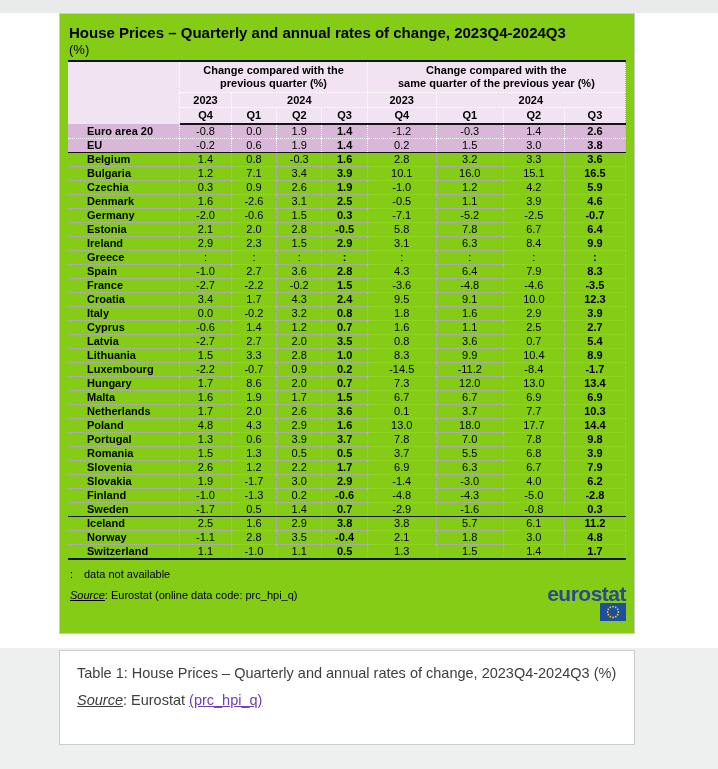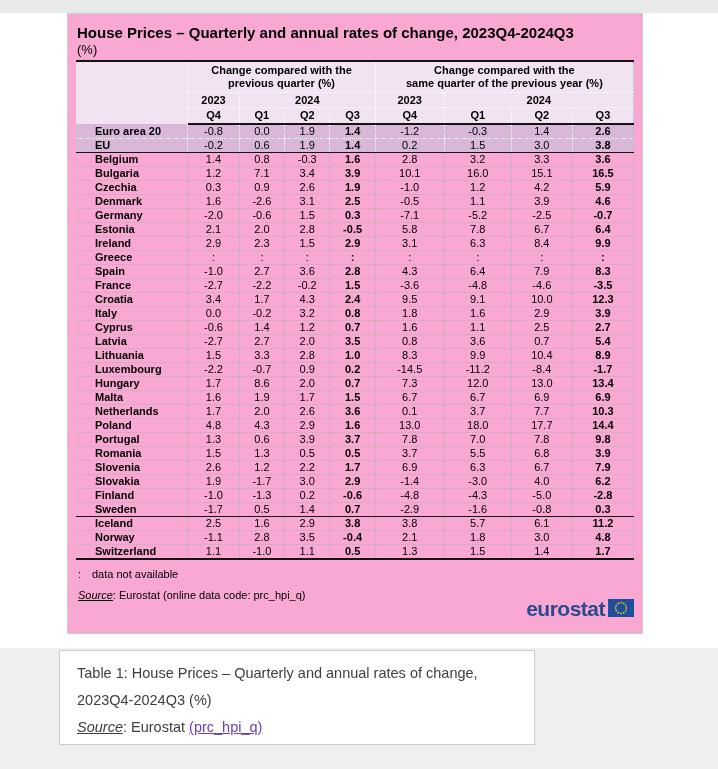--- a/index.html
+++ b/index.html
@@ -13,22 +13,22 @@
   *{box-sizing:border-box;}
   html,body{margin:0;padding:0;}
   body{
     width:718px;height:769px;position:relative;background:#ffffff;
     font-family:"Liberation Sans","DejaVu Sans",sans-serif;color:#000;
   }
   .top-strip{position:absolute;left:0;top:0;width:718px;height:13px;background:#e9ebeb;}
   .bottom-strip{position:absolute;left:0;top:648px;width:718px;height:121px;background:#eef0f0;}
 
   .main-card{
-    position:absolute;left:59px;top:13px;width:576px;background:#f9a8d4;
-    border:1px solid #c8cccc;padding:6px 8px 8px;z-index:2;margin-left:8px;
+    position:absolute;left:59px;top:13px;width:576px;background:#84cc16;
+    border:1px solid #c8cccc;padding:6px 8px 8px;z-index:2;
   }
   .page-title{font-size:15px;font-weight:bold;margin:3px 0 0 1px;line-height:19px;}
   .title-unit{font-size:13px;margin:0 0 2px 1px;line-height:16px;}
 
   table.hp{
     width:100%;border-collapse:collapse;font-size:11px;
     border-top:2px solid var(--line-dark);
     border-bottom:2px solid var(--line-dark);
     border-right:1px dotted var(--dot);
   }
@@ -53,26 +53,26 @@
   }
   tbody tr.hl td{background:var(--highlight-bg);border-left-color:#fff;border-top-color:#fff;}
   tbody tr:first-child td{border-top:none;}
   tbody tr.sec td{border-top:1.5px solid var(--line-dark);}
   tbody td.bold{font-weight:bold;}
 
   .footnote{font-size:11px;margin:8px 0 0 2px;}
   .footnote .sym{display:inline-block;width:14px;}
   .source-line{font-size:11px;margin:9px 0 0 2px;}
   .italic{font-style:italic;text-decoration:underline;}
-  .logo-row{display:flex;justify-content:flex-end;height:26px;margin-top:-2px;}
+  .logo-row{display:flex;justify-content:flex-end;align-items:flex-end;height:26px;margin-top:-2px;flex-direction:column;}
   .logo-text{font-size:21px;font-weight:bold;color:var(--logo-blue);letter-spacing:-0.5px;line-height:19px;}
   .flag{margin-left:3px;display:inline-block;}
 
   .caption-card{
-    position:absolute;left:59px;top:650px;width:476px;height:95px;background:#fff;
+    position:absolute;left:59px;top:650px;width:576px;height:95px;background:#fff;
     border:1px solid #c8cccc;padding:9px 17px;z-index:2;
   }
   .caption-card p{margin:0;font-size:14.5px;line-height:27px;color:#3e3e3e;}
   a.caption-link{color:var(--link);text-decoration:underline;cursor:pointer;}
 </style>
 </head>
 <body>
 
 <div class="top-strip"></div>
 <div class="bottom-strip"></div>

